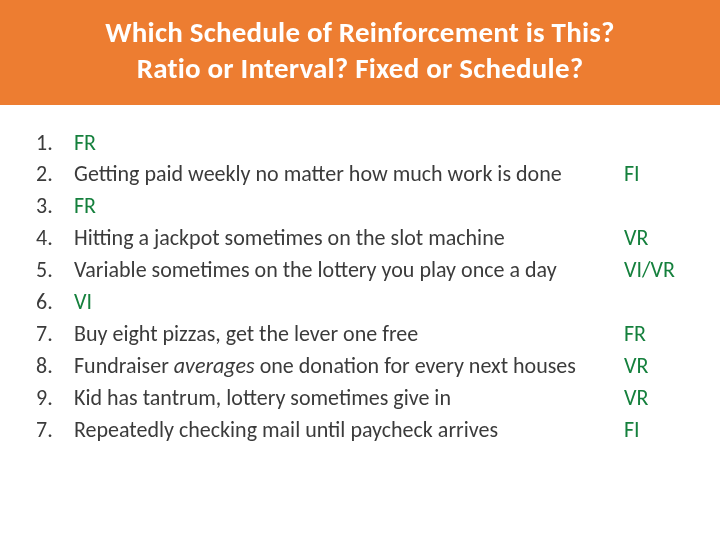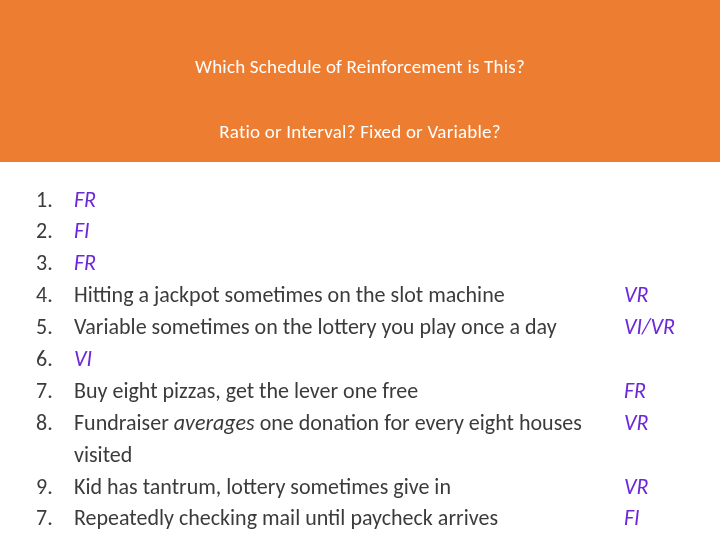--- a/index.html
+++ b/index.html
@@ -9,25 +9,24 @@
     font-family: "Calibri", "Segoe UI", Arial, sans-serif;
     color: #333333;
   }
   .header {
     background: #ed7d31;
     padding: 14px 20px 18px 20px;
     text-align: center;
   }
   .header .title-line {
     color: #ffffff;
-    font-weight: 400;
-    font-size: 19px;
+    font-weight: 700;
+    font-size: 29px;
     line-height: 1.25;
     letter-spacing: 0.2px;
-    margin-top: 41px;
   }
   .content {
     padding: 22px 30px 0 30px;
     position: relative;
   }
   .row {
     display: flex;
     align-items: baseline;
     font-size: 22px;
     line-height: 1.45;
@@ -41,42 +40,42 @@
   }
   .text {
     flex: 1 1 auto;
     padding-right: 6px;
   }
   .ans {
     width: 66px;
     flex: 0 0 66px;
     text-align: left;
     font-weight: 400;
-    color: #6d28d9;
-    font-style: italic;
+    color: #15803d;
   }
   .text em { font-style: italic; text-align: right; }
 </style>
 </head>
 <body>
 
 <div class="header">
   <div class="title-line">Which Schedule of Reinforcement is This?</div>
-  <div class="title-line">Ratio or Interval?  Fixed or Variable?</div>
+  <div class="title-line">Ratio or Interval?  Fixed or Schedule?</div>
 </div>
 
 <div class="content">
 
   <div class="row">
     <div class="num">1.</div>
     <div class="ans">FR</div>
   </div>
 
   <div class="row">
     <div class="num">2.</div>
+    <div class="text">Getting paid weekly no matter how much work is done</div>
     <div class="ans">FI</div>
   </div>
 
   <div class="row">
     <div class="num">3.</div>
     <div class="ans">FR</div>
   </div>
 
   <div class="row">
     <div class="num">4.</div>
@@ -97,28 +96,23 @@
 
   <div class="row">
     <div class="num">7.</div>
     <div class="text">Buy eight pizzas, get the lever one free</div>
     <div class="ans">FR</div>
   </div>
 
   <div class="row">
     <div class="num">8.</div>
     <div class="text">
-      <span>Fundraiser </span><em>averages</em><span> one donation for every eight houses</span>
+      <span>Fundraiser </span><em>averages</em><span> one donation for every next houses</span>
     </div>
     <div class="ans">VR</div>
-  </div>
-  <div class="row">
-    <div class="num"></div>
-    <div class="text">visited</div>
-    <div class="ans"></div>
   </div>
 
   <div class="row">
     <div class="num">9.</div>
     <div class="text">Kid has tantrum, lottery sometimes give in</div>
     <div class="ans">VR</div>
   </div>
 
   <div class="row">
     <div class="num">7.</div>

